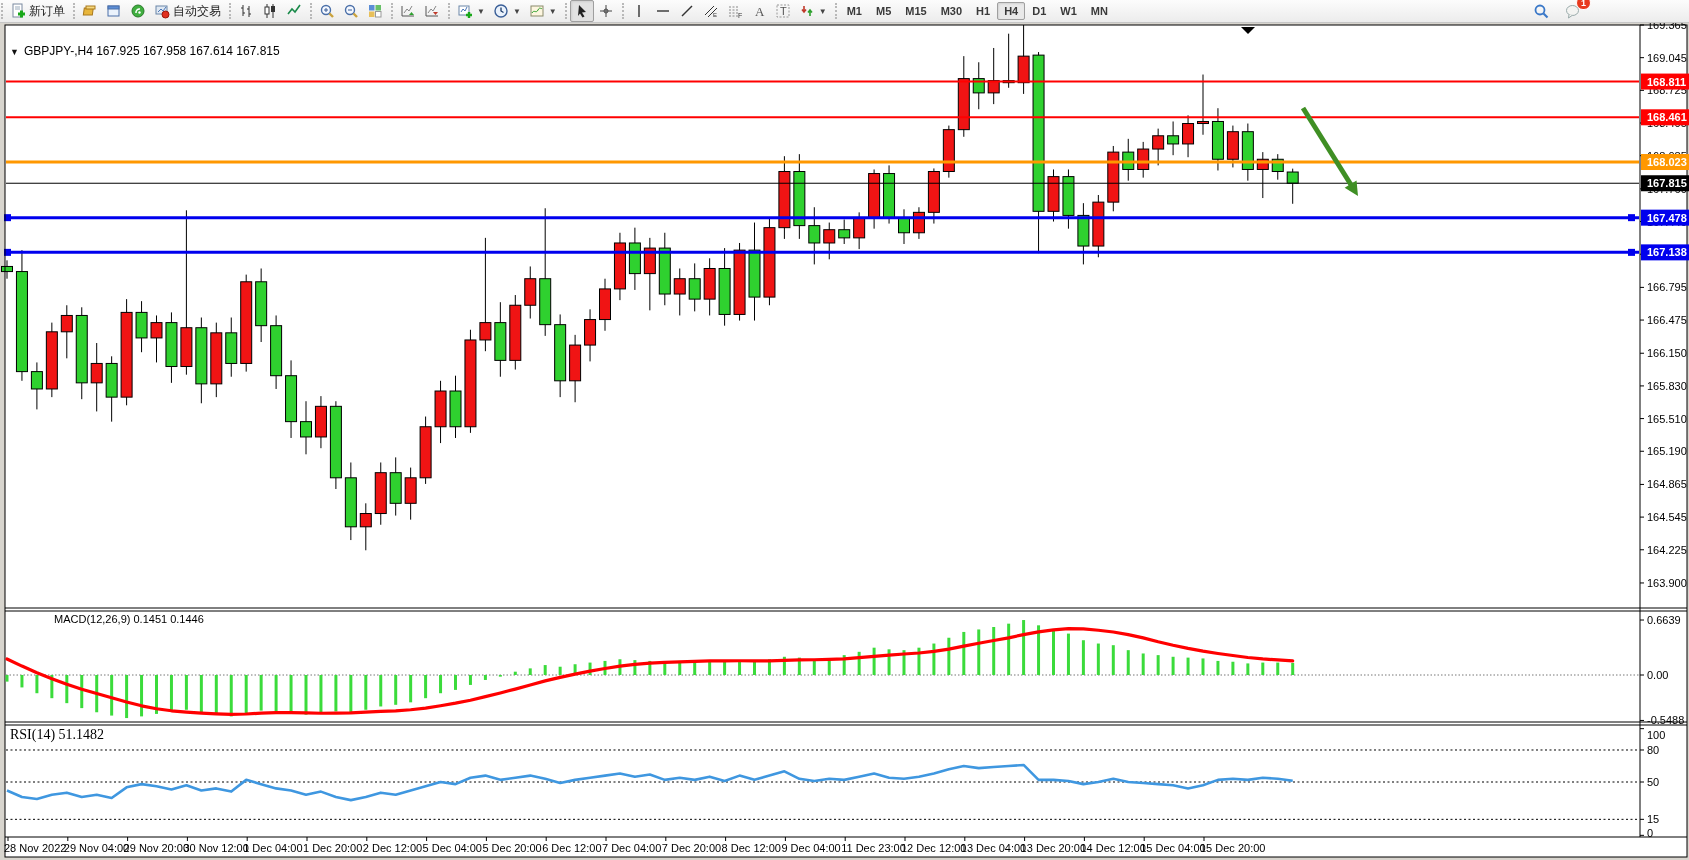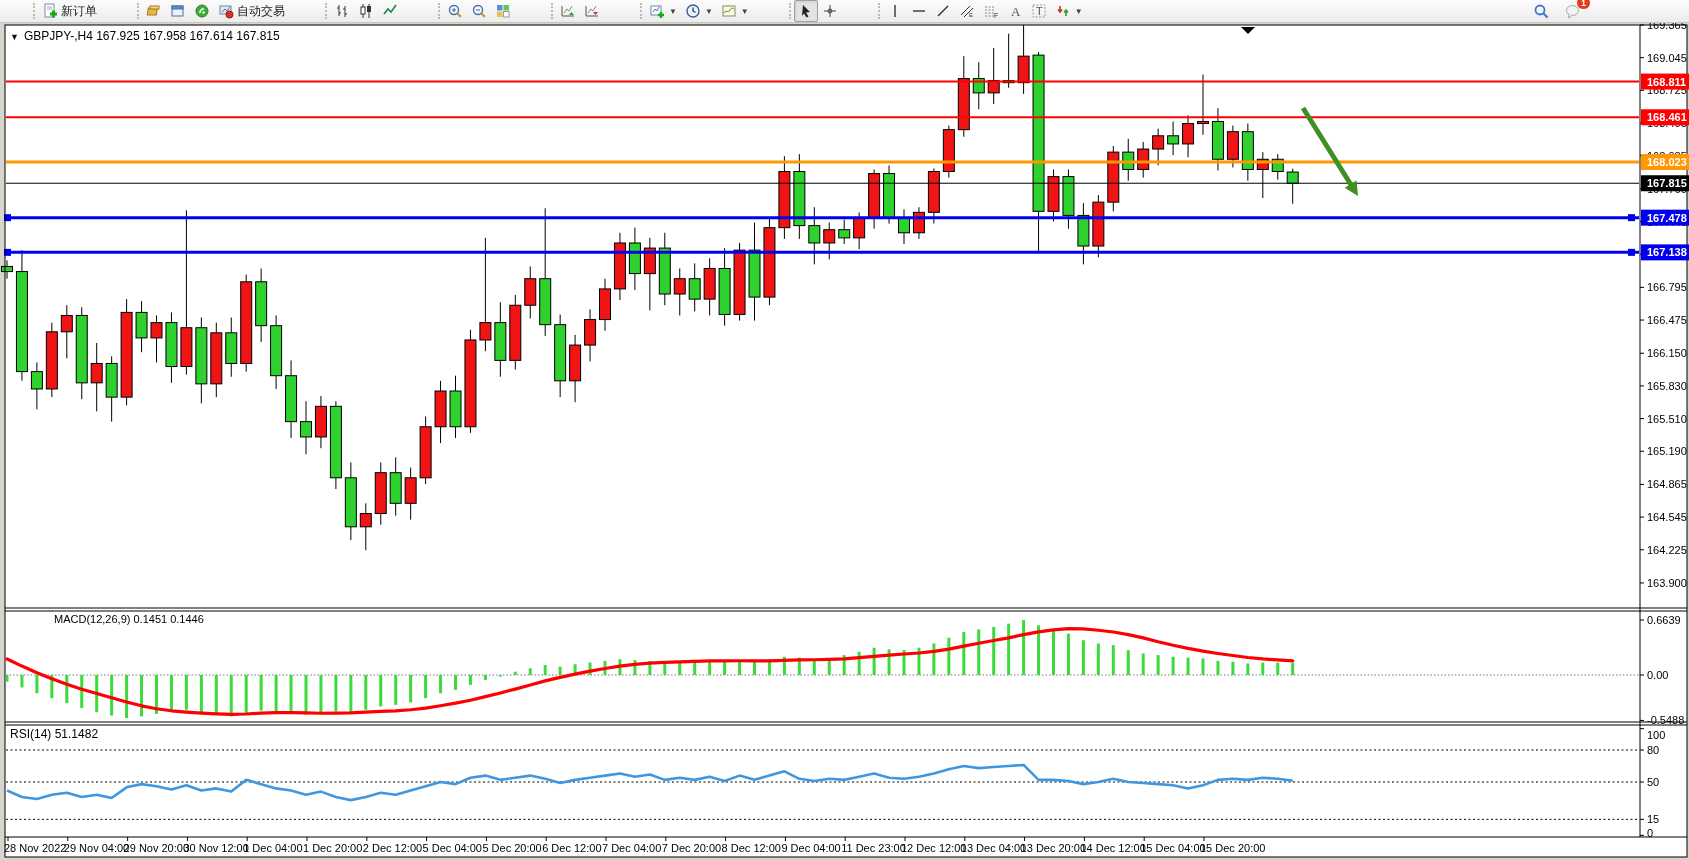--- a/index.html
+++ b/index.html
@@ -2,41 +2,41 @@
 <html><head>
 <meta charset="utf-8">
 <style>
   html,body{margin:0;padding:0;}
   #app{position:relative;width:1689px;height:860px;background:#d8d5ce;overflow:hidden;
        font-family:"Liberation Sans",sans-serif;}
   
   #toolbar{position:absolute;left:0;top:0;width:1689px;height:22px;
            background:linear-gradient(#fcfcfc,#ececec);border-bottom:1px solid #c6c6c6;
            display:flex;align-items:center;z-index:5;}
-  .grp{display:flex;align-items:center;height:22px;padding:0 3px 0 6px;position:relative;margin-left:32px;}
+  .grp{display:flex;align-items:center;height:22px;padding:0 3px 0 6px;position:relative;}
   .grp::before{content:"";position:absolute;left:1px;top:3px;bottom:3px;width:0;
                border-left:2px dotted #b9b9b9;}
   .tbtn{display:flex;align-items:center;gap:3px;height:20px;padding:0 3px;border:1px solid transparent;
         border-radius:2px;cursor:default;font-size:12px;color:#222;}
   .tbtn.pressed{background:#e2e2e2;border:1px solid #9f9f9f;box-shadow:inset 1px 1px 2px #cfcfcf;}
   .tbtn svg{display:block;}
   .dd{font-size:8px;color:#444;margin-left:1px;}
   .tf{font-size:11px;font-weight:700;color:#3a3a3a;padding:2px 6px;border:1px solid transparent;border-radius:2px;}
   .tf.pressed{background:#e9e9e9;border:1px solid #9f9f9f;box-shadow:inset 1px 1px 2px #d2d2d2;}
   #tb-right{margin-left:auto;display:flex;align-items:center;gap:8px;padding-right:104px;}
   .badge{position:absolute;top:-5px;right:-7px;background:#e8391d;color:#fff;font-size:9px;font-weight:700;
          border-radius:7px;padding:1px 4px;border:1px solid #fff;}
   
   #chartwin{position:absolute;left:0;top:22px;width:1460px;height:838px;}
   #chart-svg{position:absolute;left:0;top:0;}
   .overlay-label{position:absolute;font-size:12px;color:#000;z-index:3;pointer-events:none;white-space:nowrap;}
-  #title-label{left:10px;top:7px;}
+  #title-label{left:10px;top:22px;}
   #title-label .tri{font-size:9px;color:#111;margin-right:5px;}
   #macd-label{left:10px;top:591px;font-size:11px;padding-left:44px;}
-  #rsi-label{left:10px;top:705px;font-size:12px;}
+  #rsi-label{left:10px;top:705px;font-size:14px;font-family:Liberation Serif, serif;}
 </style>
 </head>
 <body>
 
 <div id="app">
   <div id="toolbar">
       <div class="grp">
         <div class="tbtn">
           <span>
             <svg width="16" height="16" viewBox="0 0 16 16">
@@ -266,20 +266,31 @@
         </div>
         <div class="tbtn">
           <span>
             <svg width="16" height="16" viewBox="0 0 16 16">
               <path d="M5 3v6M3 6.5L5 9l2-2.5" stroke="#c03a2a" fill="none" stroke-width="1.6"></path>
               <path d="M11 13V7M9 9.5L11 7l2 2.5" stroke="#2da02d" fill="none" stroke-width="1.6"></path>
             </svg>
           </span>
           <span class="dd">▼</span>
         </div>
+      </div>
+      <div class="grp">
+        <div class="tf">M1</div>
+        <div class="tf">M5</div>
+        <div class="tf">M15</div>
+        <div class="tf">M30</div>
+        <div class="tf">H1</div>
+        <div class="tf pressed">H4</div>
+        <div class="tf">D1</div>
+        <div class="tf">W1</div>
+        <div class="tf">MN</div>
       </div>
       <div id="tb-right">
         <div class="tbtn" style="position: relative;">
           <span>
             <svg width="16" height="16" viewBox="0 0 16 16">
               <circle cx="7" cy="7" r="4.5" fill="none" stroke="#3a78c8" stroke-width="1.8"></circle>
               <path d="M10.5 10.5l4 4" stroke="#3a78c8" stroke-width="2.2"></path>
             </svg>
           </span>
         </div>

